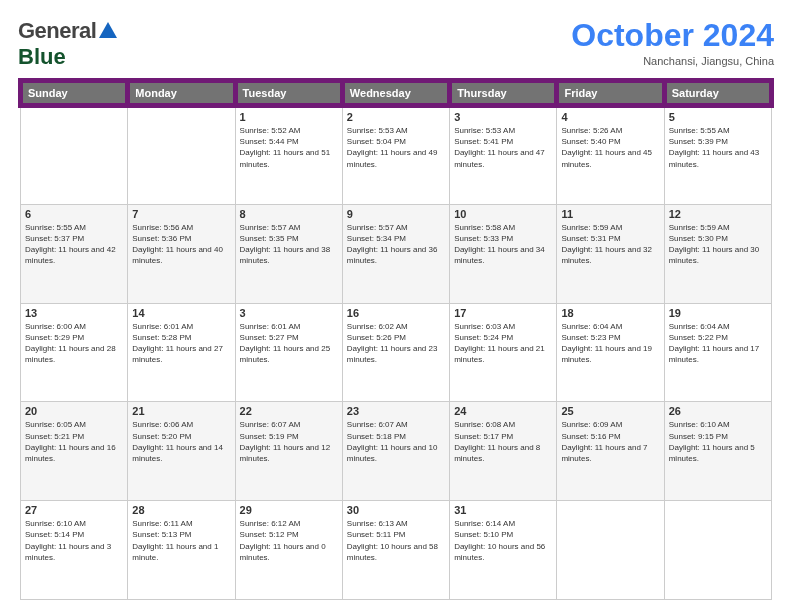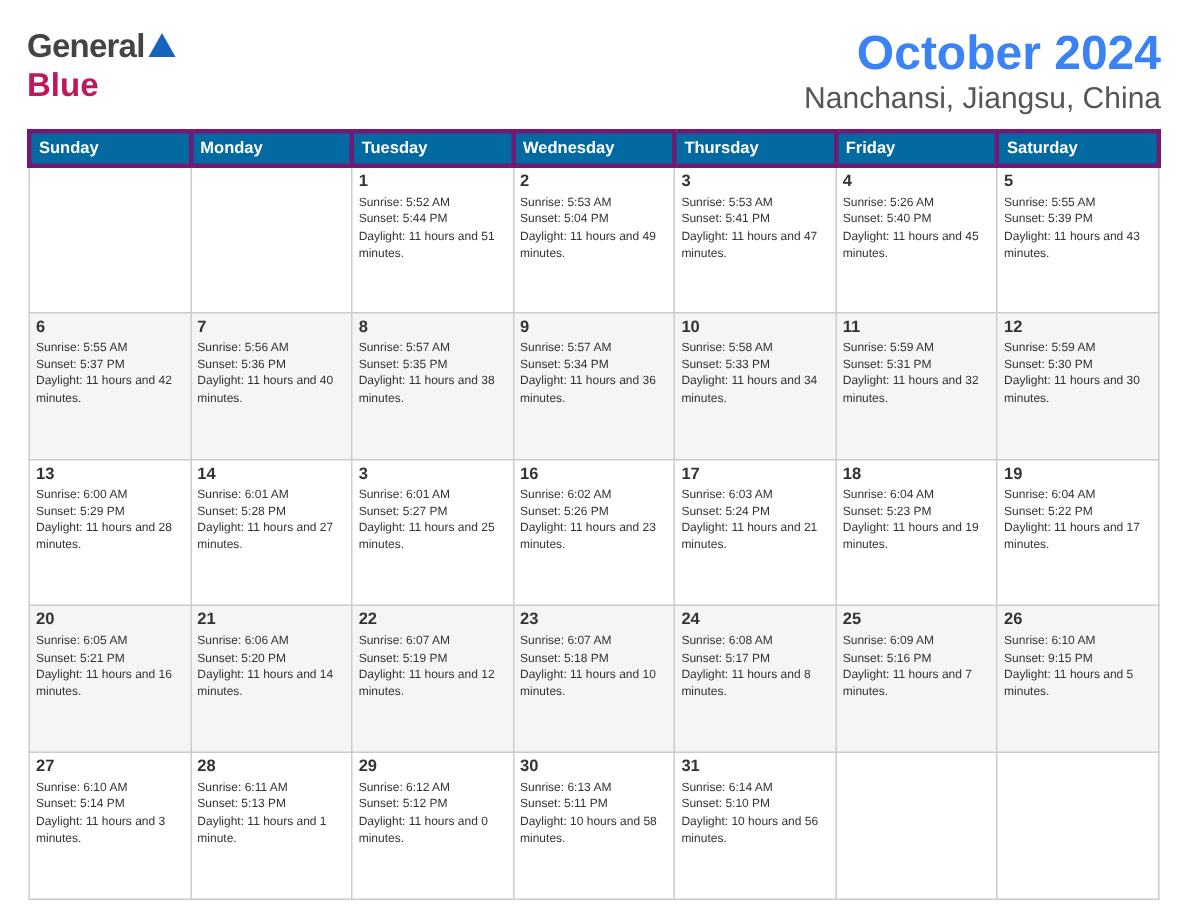--- a/index.html
+++ b/index.html
@@ -26,38 +26,38 @@
     .title-section {
       text-align: right;
     }
     .month-title {
       font-size: 32px;
       font-weight: bold;
       color: #3b82f6;
       line-height: 1.1;
     }
     .location-title {
-      font-size: 20px;
+      font-size: 11px;
       color: #555;
       margin-top: 2px;
     }
     .calendar-table {
       width: 100%;
       border-collapse: collapse;
       flex: 1;
       table-layout: fixed;
     }
     .calendar-table th {
-      background-color: #0369a1;
+      background-color: #737373;
       color: #fff;
       font-size: 11px;
       font-weight: bold;
       text-align: left;
       padding: 4px 5px;
-      border: 3px solid #701a75;
+      border: 5px solid #701a75;
     }
     .calendar-table td {
       border: 1px solid #ccc;
       vertical-align: top;
       padding: 3px 4px;
       font-size: 8.5px;
       color: #333;
       height: 80px;
     }
     .calendar-table tr:nth-child(even) td {
@@ -82,21 +82,21 @@
       display: flex;
       align-items: flex-end;
     }
     .logo-text-part {
       font-size: 22px;
       font-weight: 900;
       color: #444;
       letter-spacing: -0.5px;
     }
     .logo-blue-part {
-      color: #be185d;
+      color: #14532d;
       font-size: 22px;
       font-weight: 900;
     }
   </style>
 </head>
 <body>
 
 <div class="page">
   <div class="header">
     <div class="logo-wrapper">

